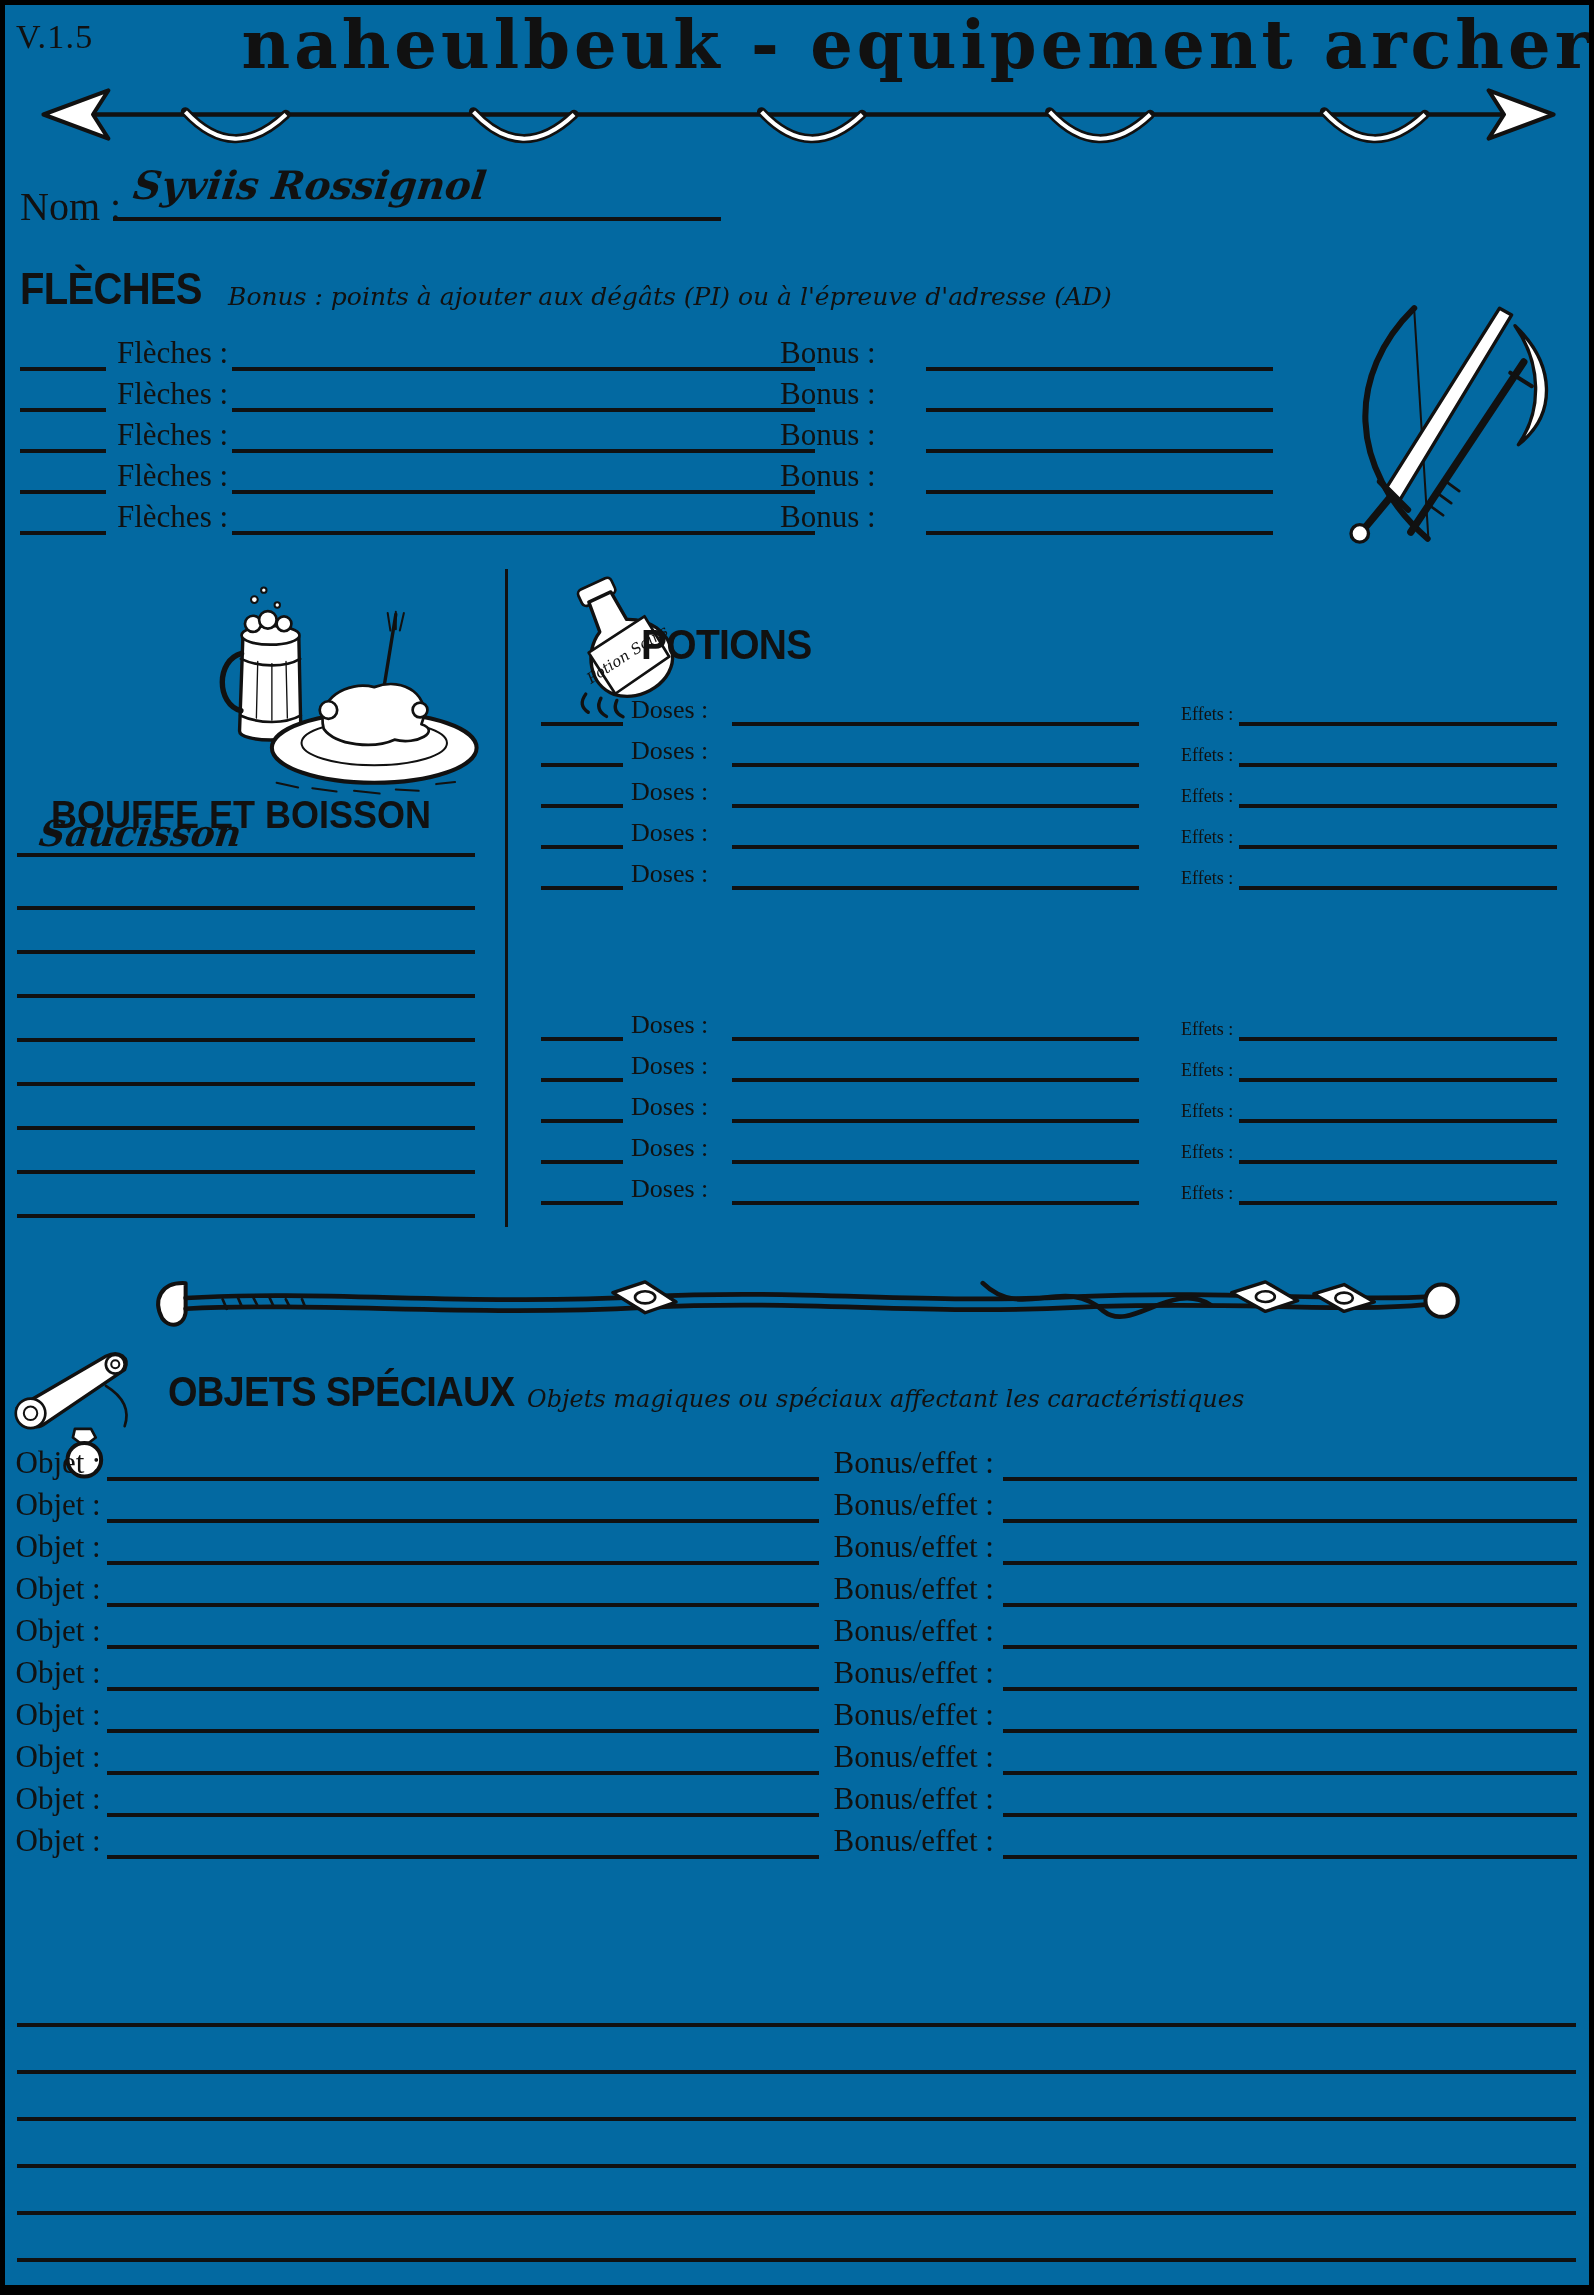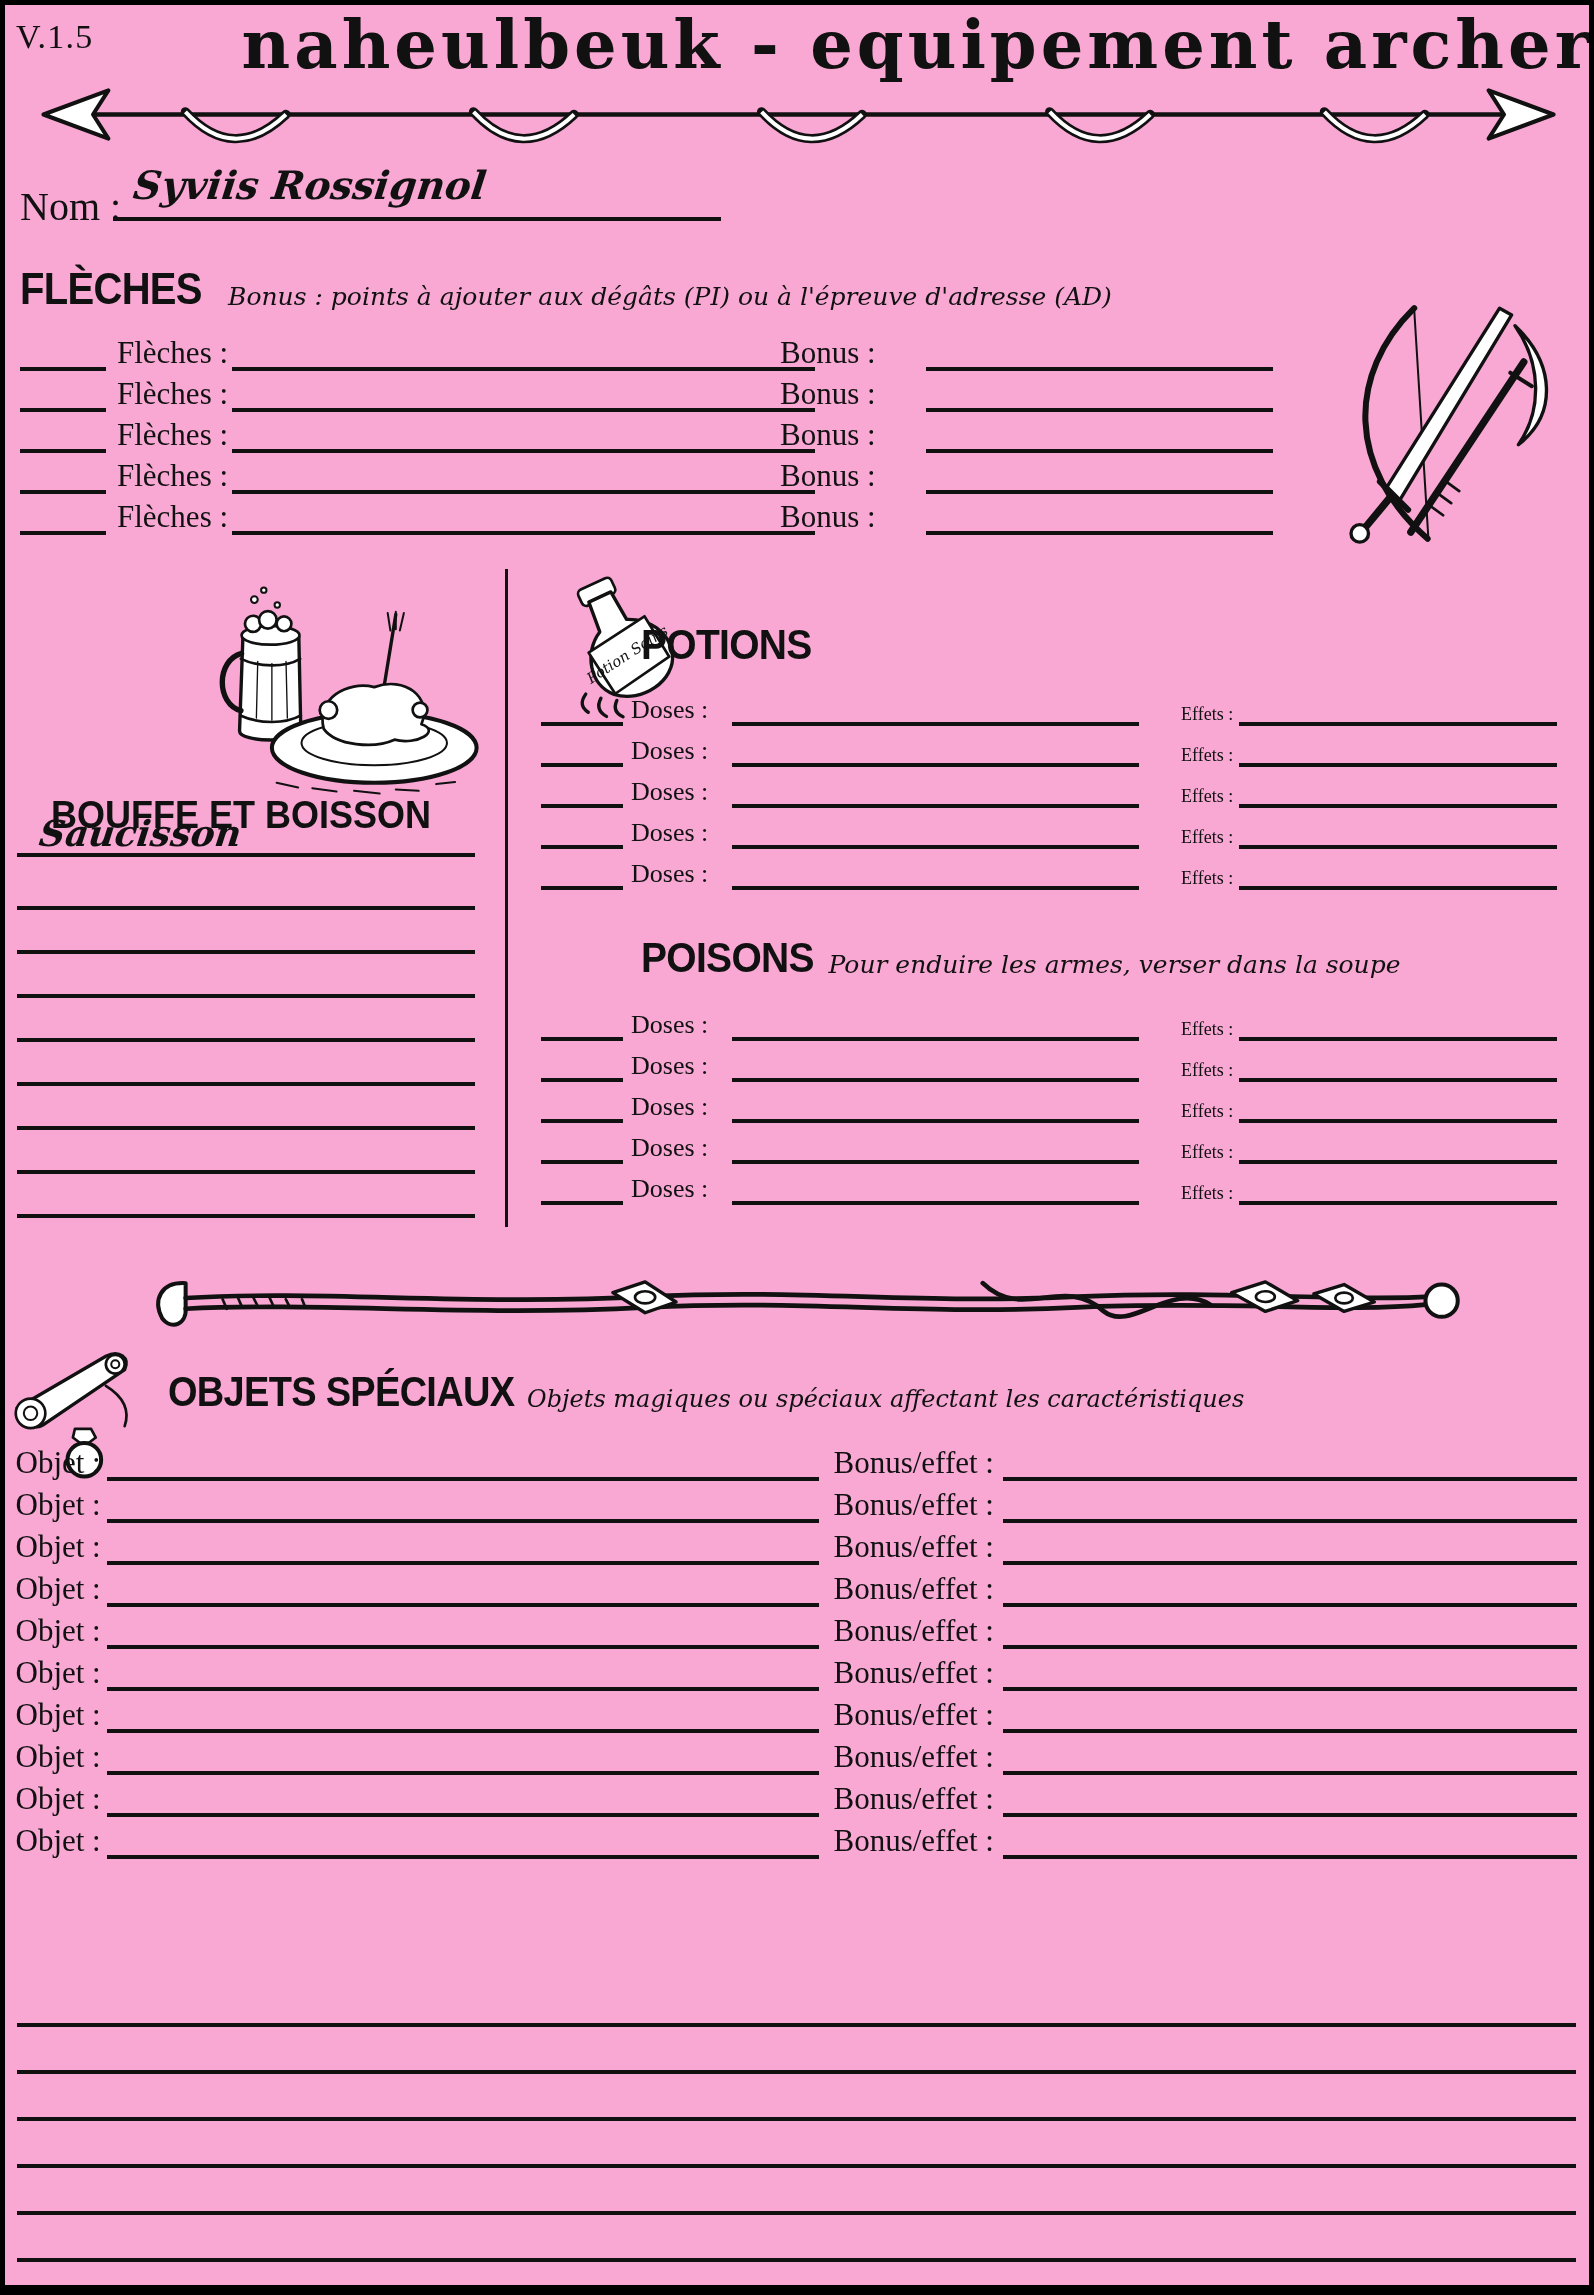--- a/index.html
+++ b/index.html
@@ -1,19 +1,19 @@
 <!DOCTYPE html>
 <html style="font-size:10.8px"><head>
 <meta charset="utf-8">
 <style>
   html,body{margin:0;padding:0;background:#888;}
   .page{
     position:relative;
     width:1594px;height:2295px;
-    background:#f9a8d4;
+    background:#0369a1;
     color:#111;
     font-family:"Liberation Serif", serif;
     overflow:hidden;
   }
   .frame{position:absolute;inset:0;border:5.4px solid #000;border-bottom-width:10.8px;pointer-events:none;z-index:50;}
   .abs{position:absolute;}
   svg{display:block;}
   svg .k{stroke:#111;fill:none;stroke-linecap:round;stroke-linejoin:round;}
   svg .kf{stroke:#111;fill:#fff;stroke-linecap:round;stroke-linejoin:round;}
 
@@ -276,24 +276,20 @@
       <div class="row prow">
         <span class="ln stub"></span>
         <span class="rlbl l1">Doses :</span>
         <span class="ln pl1"></span>
         <span class="rlbl l2">Effets :</span>
         <span class="ln pl2"></span>
       </div>
 
   </div>
 
-  <div class="abs" style="left:641px;top:938px">
-    <span class="h1" style="font-size:39px">POISONS</span>
-    <span class="sub" style="font-size:25px;margin-left:12px">Pour enduire les armes, verser dans la soupe</span>
-  </div>
 
   <div class="abs" style="left:525px;top:1000px;width:1037px">
 
       <div class="row prow">
         <span class="ln stub"></span>
         <span class="rlbl l1">Doses :</span>
         <span class="ln pl1"></span>
         <span class="rlbl l2">Effets :</span>
         <span class="ln pl2"></span>
       </div>

